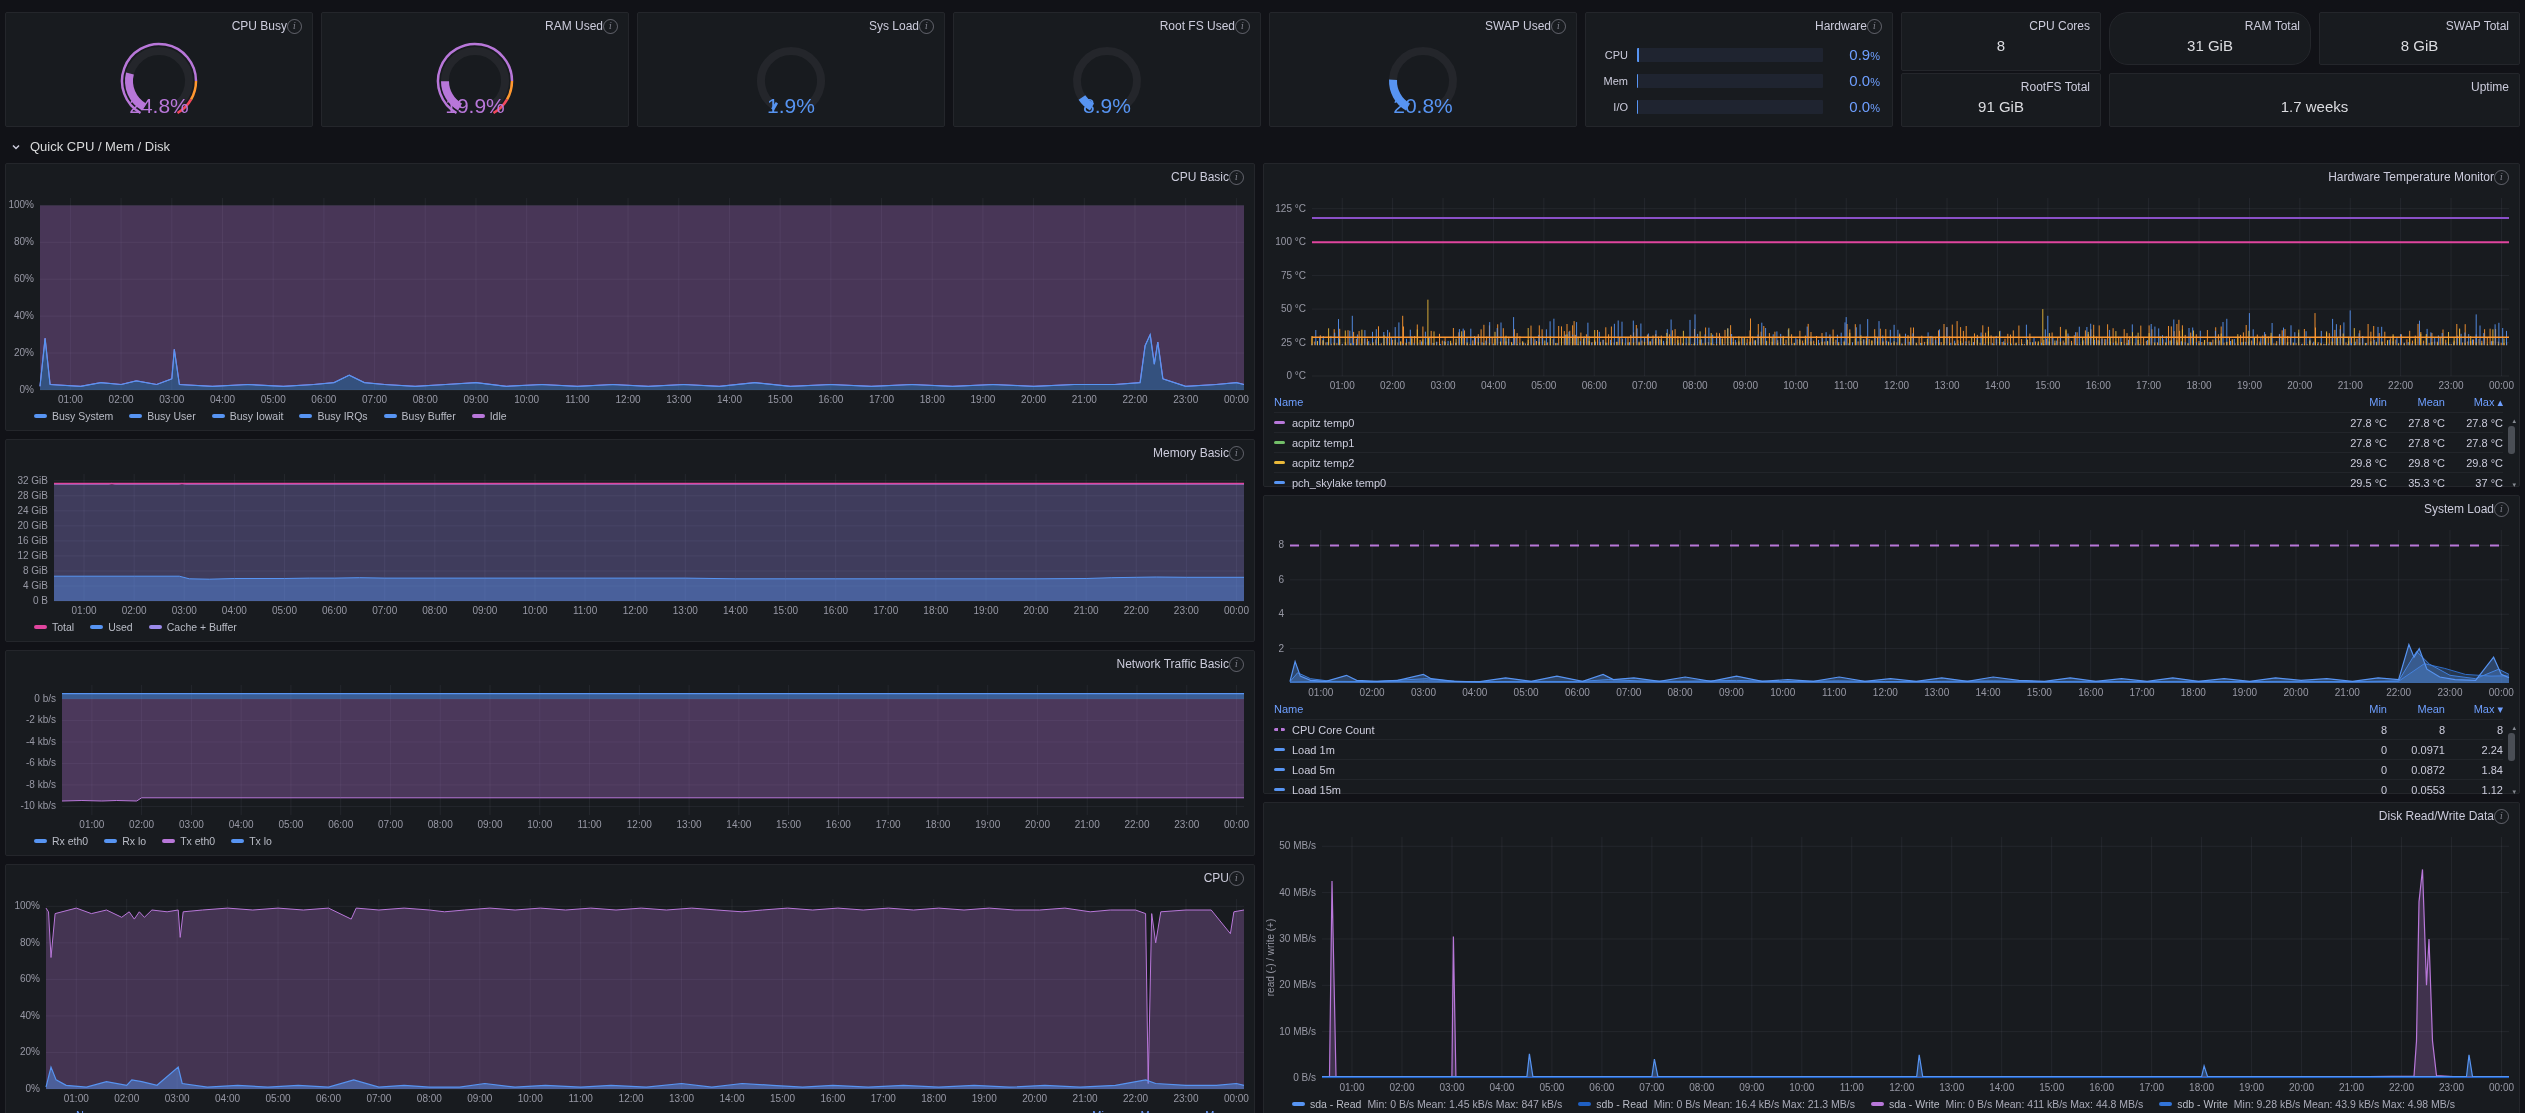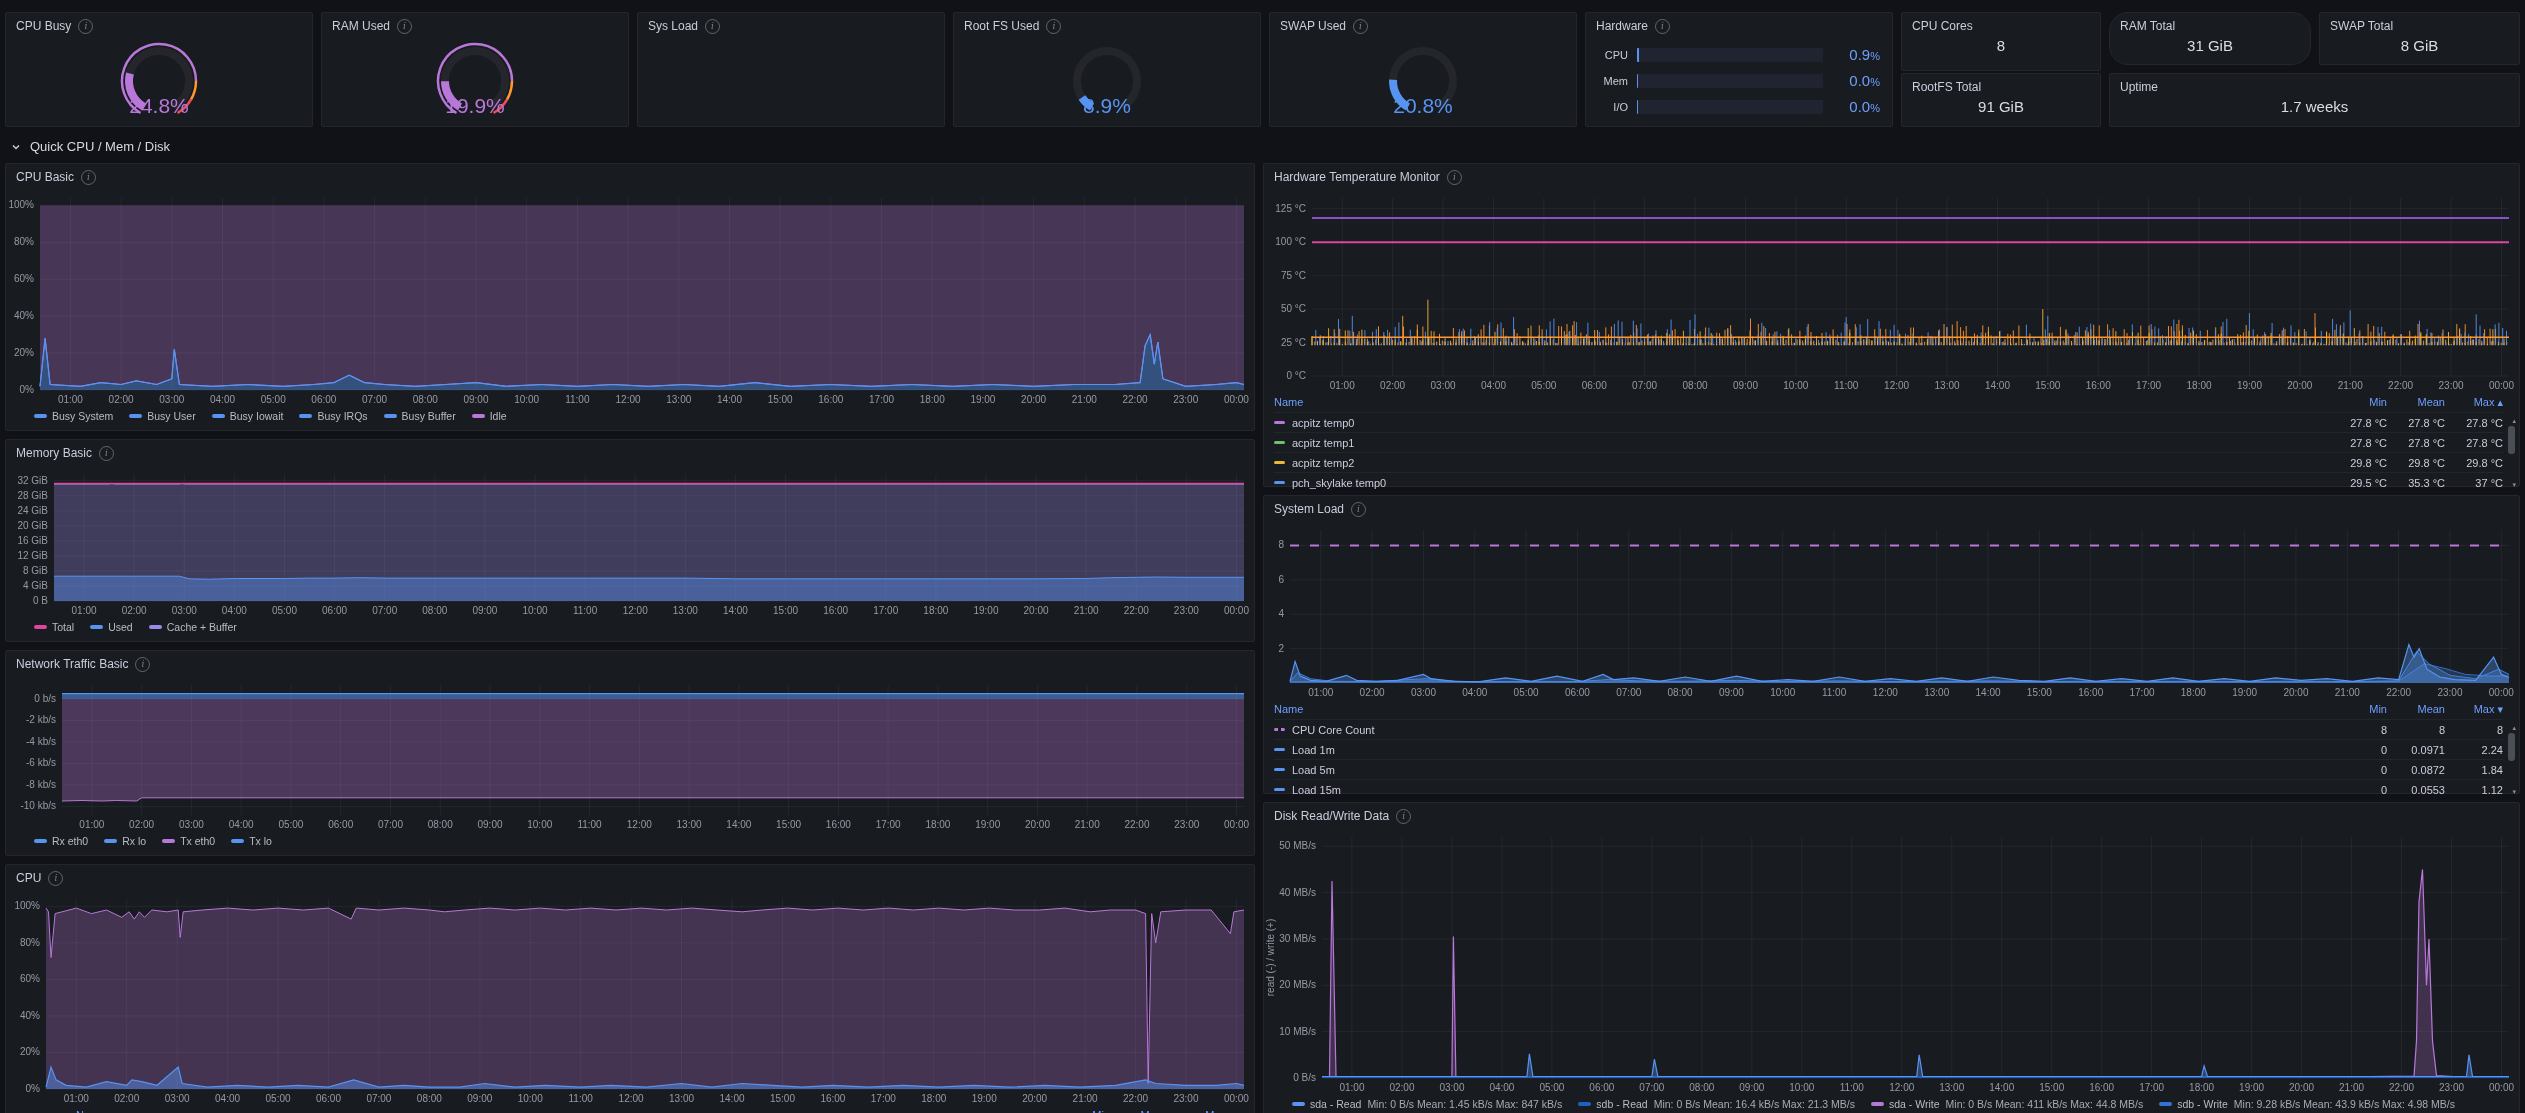--- a/index.html
+++ b/index.html
@@ -1,18 +1,18 @@
 <!DOCTYPE html>
 <html><head>
 <meta charset="utf-8">
 <style>
   html,body{margin:0;padding:0;background:#111217;font-family:"Liberation Sans","DejaVu Sans",sans-serif;}
   .dash{position:relative;width:2525px;height:1113px;background:#111217;overflow:hidden;}
   .panel{position:absolute;background:#181b1f;border:1px solid #24262b;border-radius:2px;box-sizing:border-box;}
-  .ptitle{display:flex;align-items:center;gap:7px;height:26px;padding:0 10px;}
+  .ptitle{display:flex;align-items:center;gap:0;height:26px;padding:0 10px;justify-content:flex-end;}
   .ptitle .t{font-size:12px;font-weight:500;color:#ccccdc;white-space:nowrap;}
   .info{width:13px;height:13px;border:1px solid rgba(204,204,220,0.40);border-radius:50%;color:rgba(204,204,220,0.55);
         font-size:9px;line-height:12px;text-align:center;font-family:"DejaVu Serif",serif;font-style:italic;flex:none;}
   .chart{position:relative;width:100%;}
   svg text.tick{font-family:"Liberation Sans",sans-serif;font-size:10px;fill:rgba(204,204,220,0.70);}
   svg text.gval{font-size:21px;font-weight:500;}
   .legend{display:flex;gap:16px;align-items:center;padding-left:28px;height:20px;font-size:10.5px;color:#b9bcc6;white-space:nowrap;overflow:hidden;}
   .litem{display:inline-flex;align-items:center;}
   .sw{width:13px;height:4px;border-radius:2px;display:inline-block;margin-right:5px;flex:none;}
   .lstats{margin-left:6px;color:rgba(204,204,220,0.80);}
@@ -70,20 +70,25 @@
           <path d="M185.04 60.50A37 37 0 0 1 171.50 74.04" stroke="#f2495c" stroke-width="2.5" fill="none"></path>
           <text x="153" y="74" text-anchor="middle" class="gval" fill="#b877d9">19.9%</text>
         </svg></div>
   </section>
 
   <section class="panel" style="left:637px;top:12px;width:308px;height:115px;">
     <header class="ptitle">
       <span class="t">Sys Load</span>
       <span class="info">i</span>
     </header>
+    <div class="chart" style="height:87px;"><svg width="306" height="87" viewBox="0 0 306 87">
+          <path d="M138.00 67.98A30 30 0 1 1 168.00 67.98" stroke="#24262b" stroke-width="8" fill="none"></path>
+          <path d="M138.00 67.98A30 30 0 0 1 135.49 66.36" stroke="#5794f2" stroke-width="8" fill="none"></path>
+          <text x="153" y="74" text-anchor="middle" class="gval" fill="#5794f2">1.9%</text>
+        </svg></div>
   </section>
 
   <section class="panel" style="left:953px;top:12px;width:308px;height:115px;">
     <header class="ptitle">
       <span class="t">Root FS Used</span>
       <span class="info">i</span>
     </header>
     <div class="chart" style="height:87px;"><svg width="306" height="87" viewBox="0 0 306 87">
           <path d="M138.00 67.98A30 30 0 1 1 168.00 67.98" stroke="#24262b" stroke-width="8" fill="none"></path>
           <path d="M138.00 67.98A30 30 0 0 1 127.93 58.47" stroke="#5794f2" stroke-width="8" fill="none"></path>

